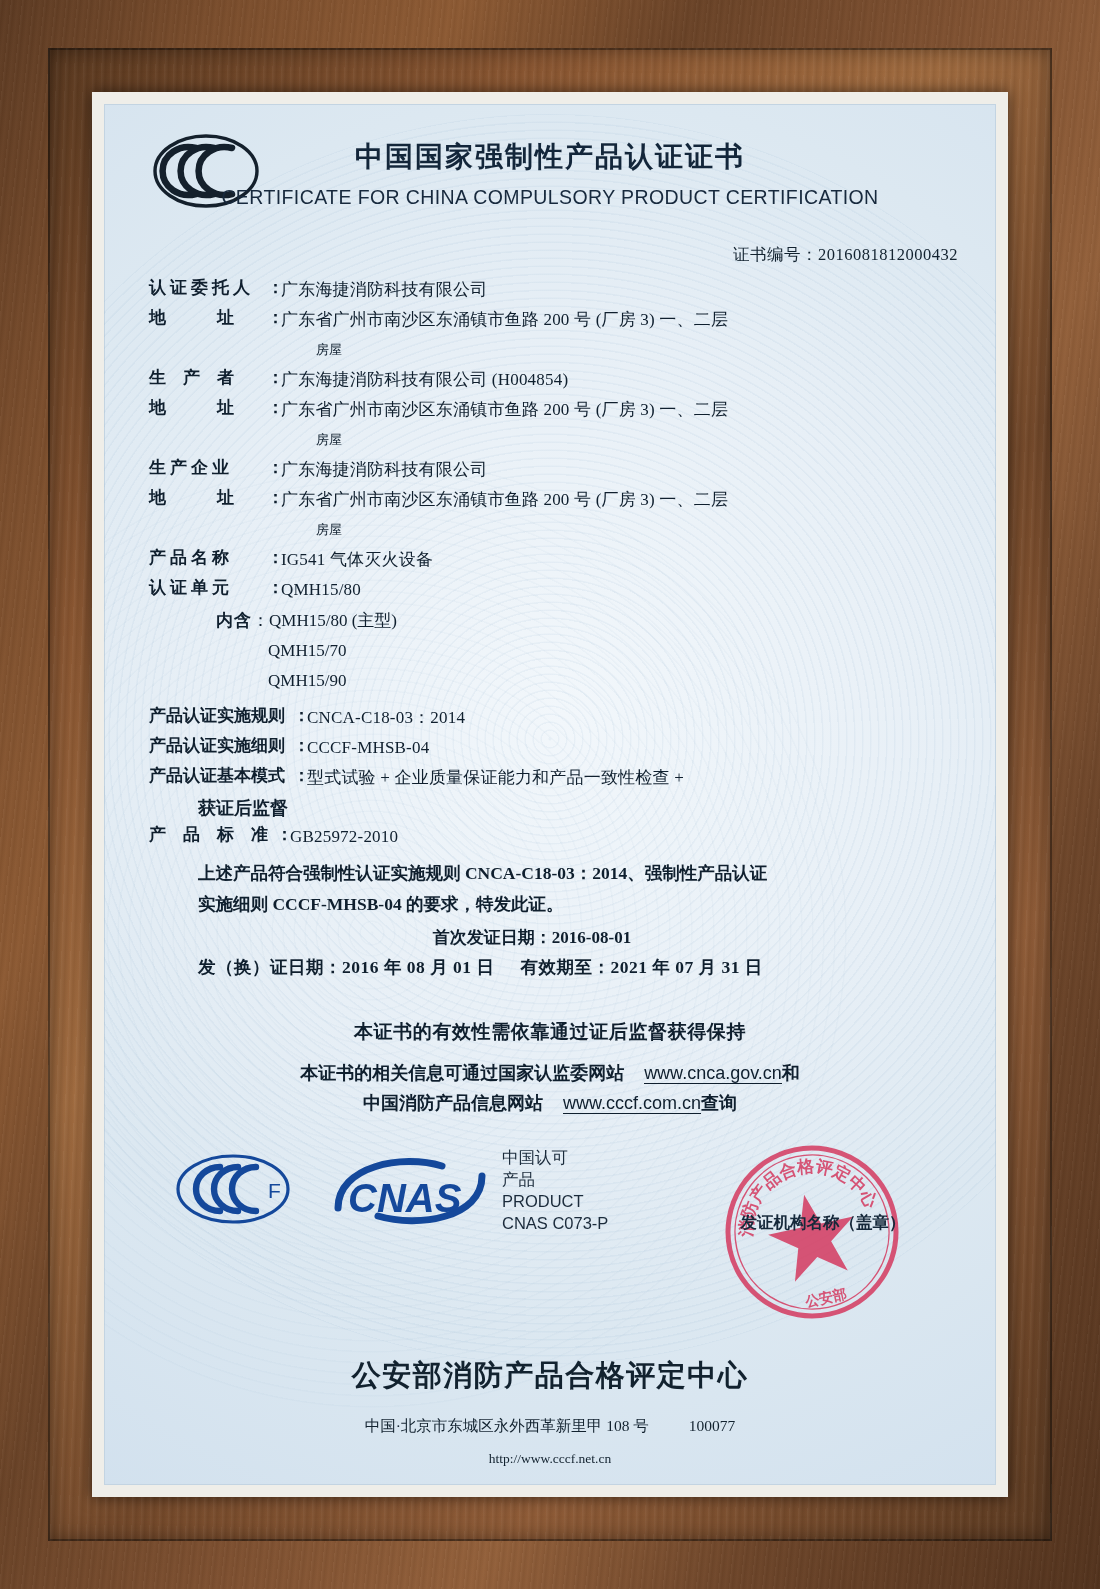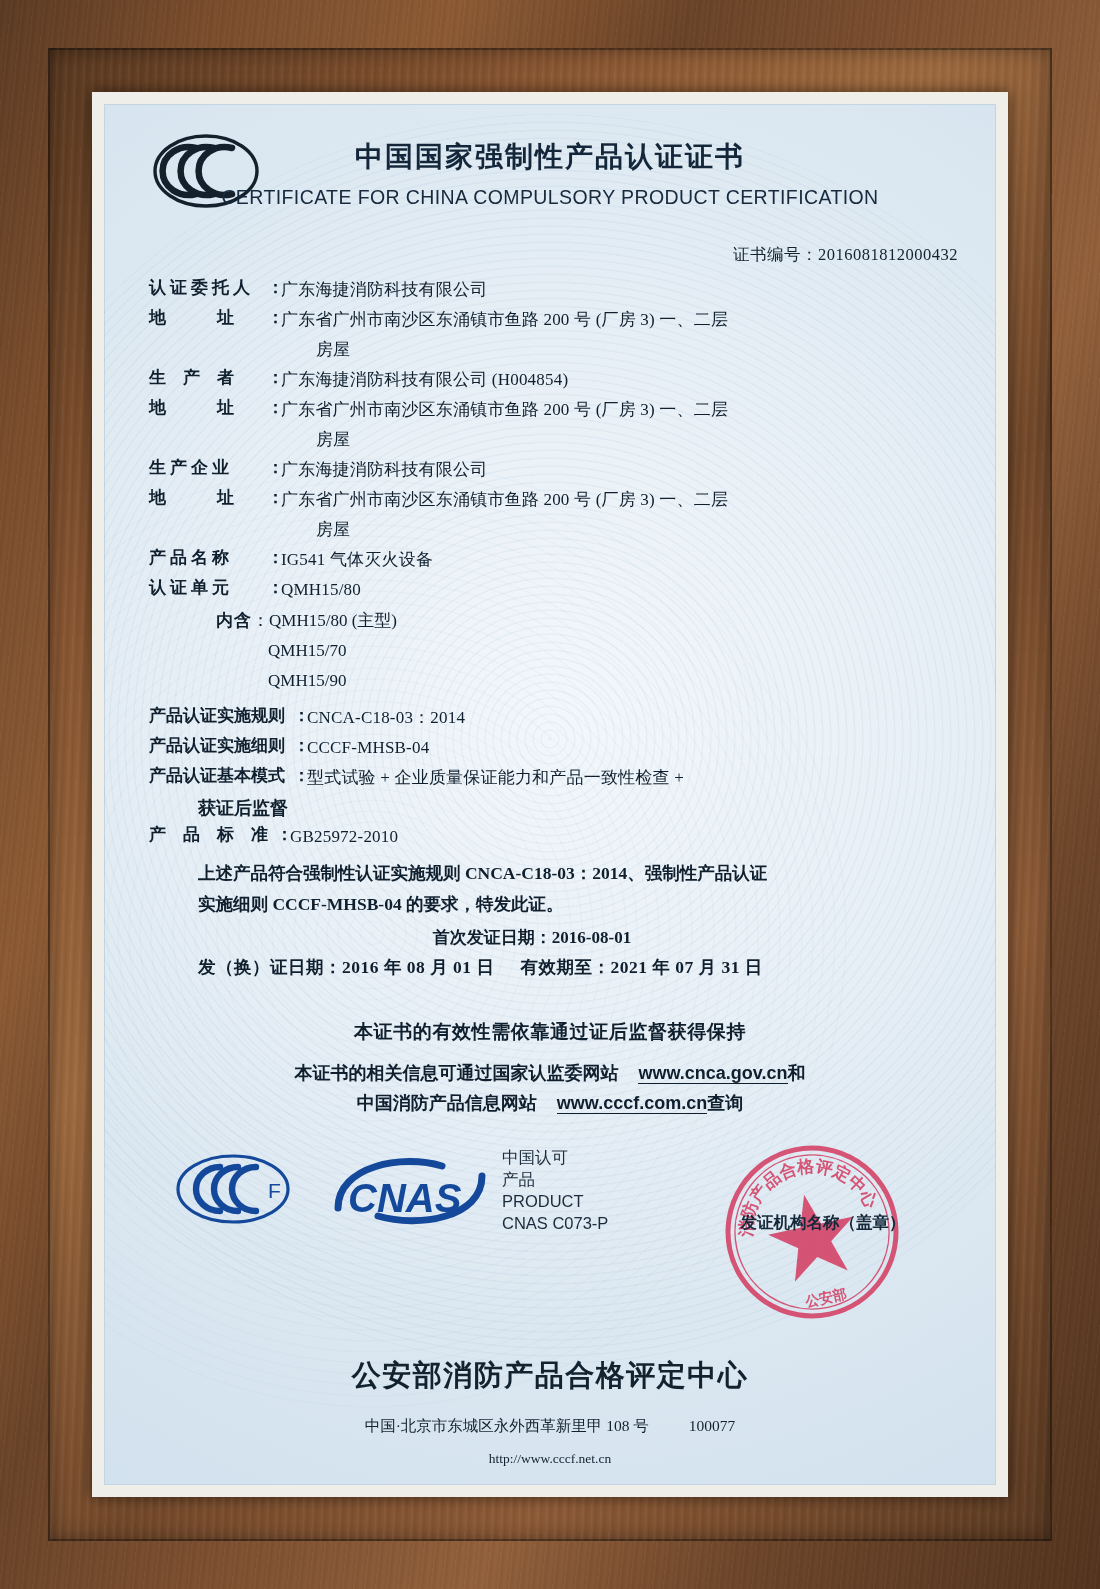--- a/index.html
+++ b/index.html
@@ -180,21 +180,21 @@
   }
   .val {
     flex: 1 1 auto;
     font-size: 17px;
     color: #0f1f2e;
     line-height: 27px;
     letter-spacing: .2px;
   }
   .cont-line {
     padding: 0 40px 0 212px;
-    font-size: 17px;
+    font-size: 13px;
     color: #0f1f2e;
     line-height: 27px;
     margin-bottom: 3px;
   }
   .unit-sub {
     padding: 0 40px 0 112px;
     font-size: 17px;
     color: #0f1f2e;
     line-height: 30px;
   }
@@ -247,21 +247,21 @@
     letter-spacing: .6px;
     margin-bottom: 13px;
   }
   .notes .n2, .notes .n3 {
     font-size: 18px;
     font-weight: bold;
     line-height: 30px;
   }
   .notes .url {
     font-family: "Liberation Sans", sans-serif;
-    font-weight: bold;
+    font-weight: normal;
     border-bottom: 1px solid #0f1f2e;
     margin-left: 20px;
   }
 
   
   .logostrip {
     position: relative;
     margin-top: 22px;
     height: 136px;
   }

